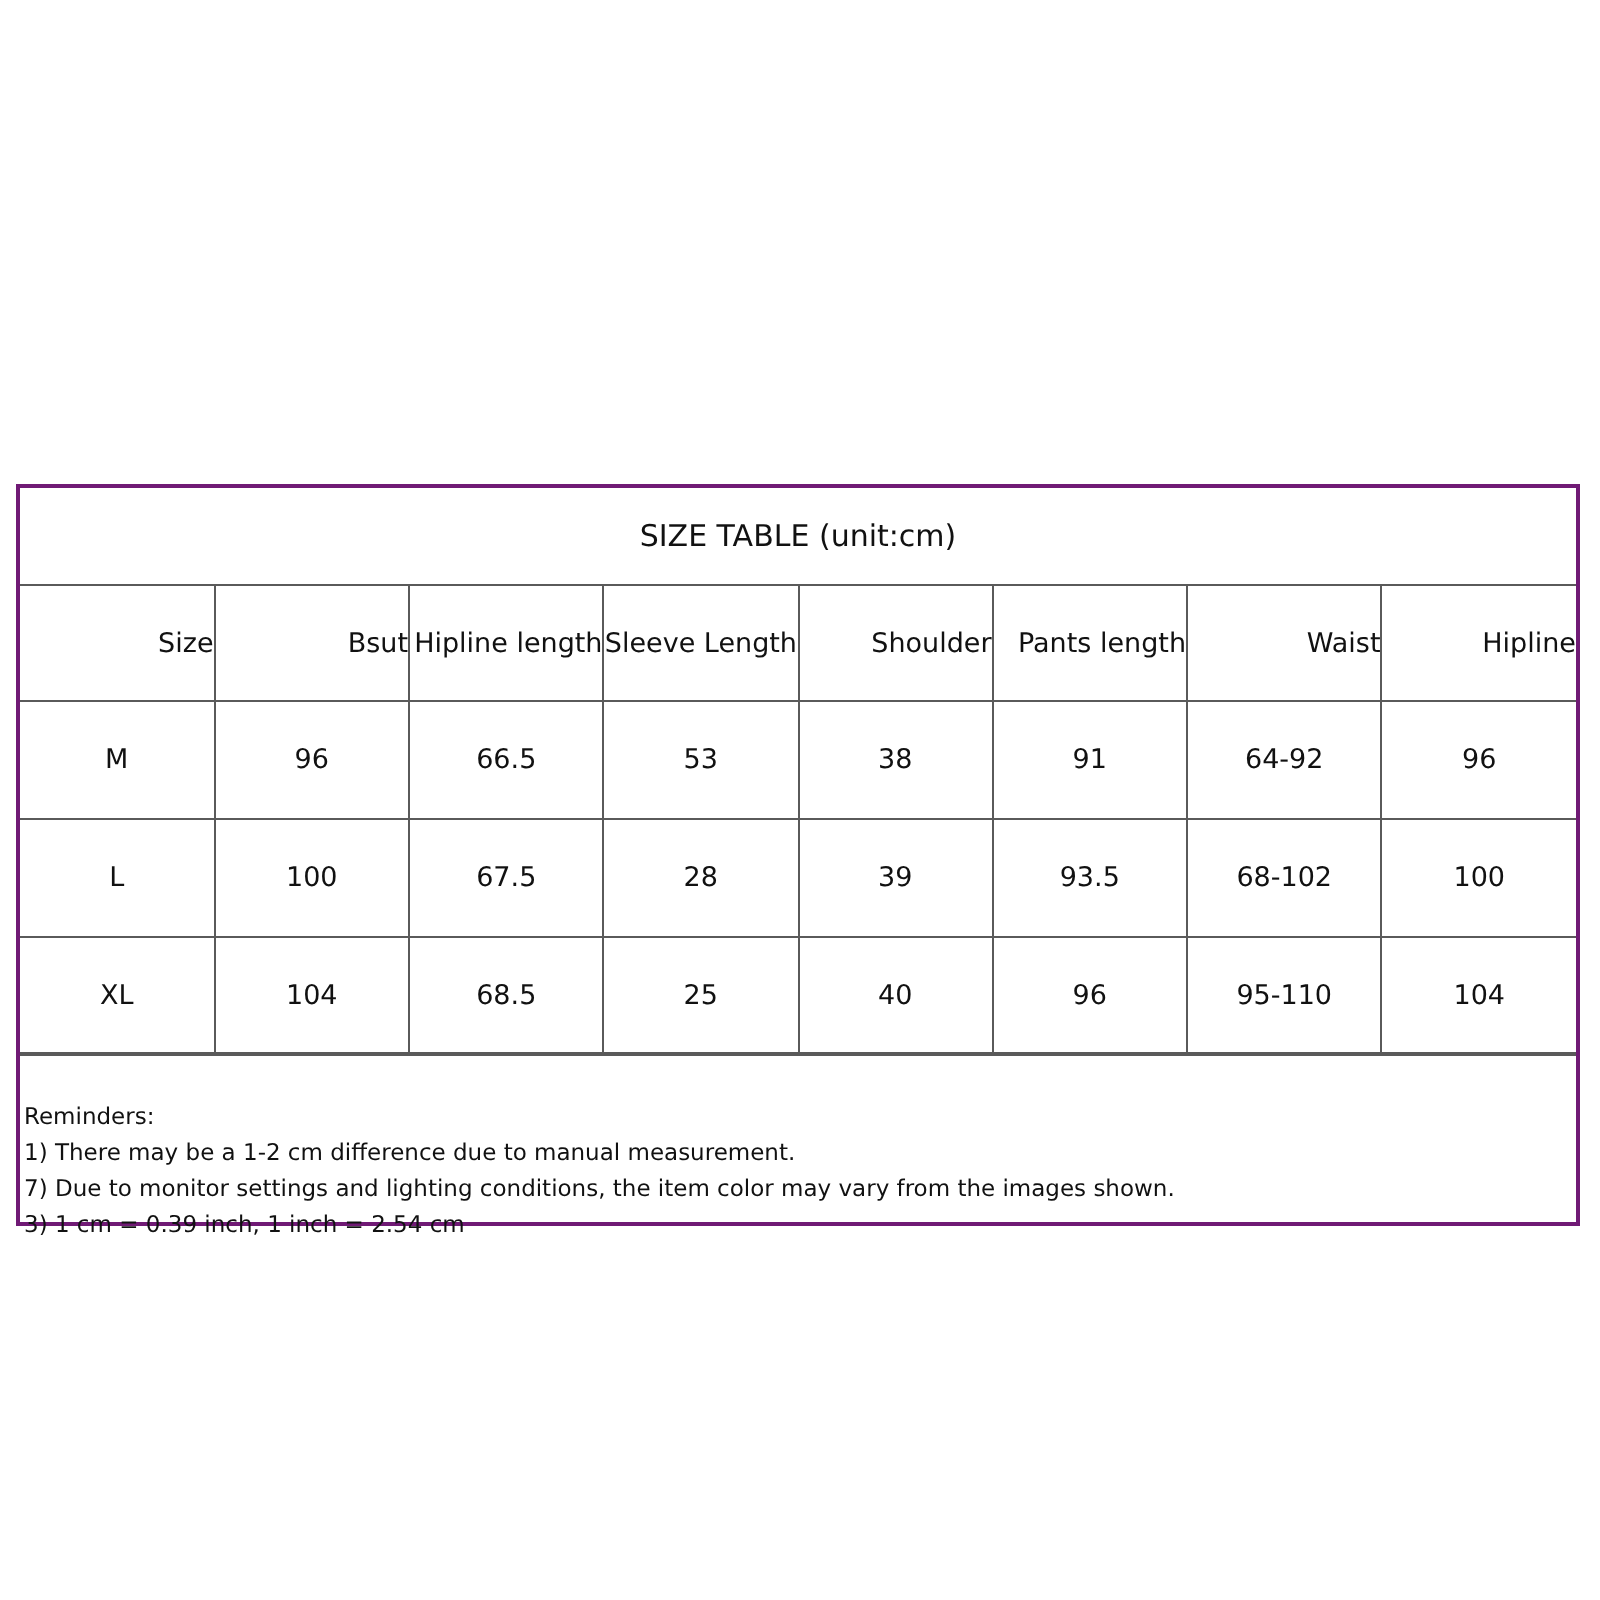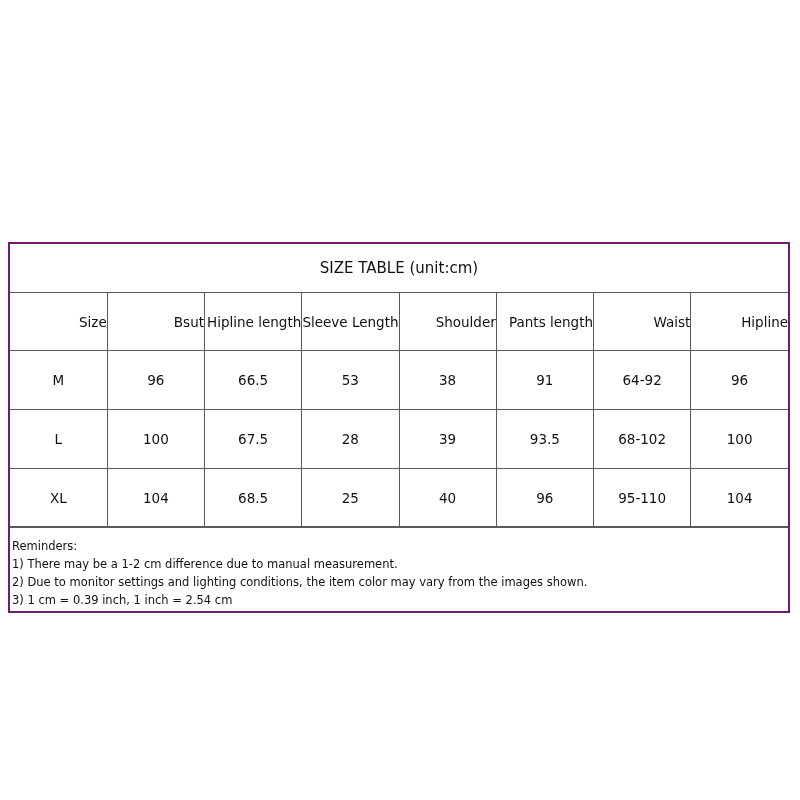--- a/index.html
+++ b/index.html
@@ -9,21 +9,21 @@
            border: 2px solid #701a75; box-sizing: border-box; margin-top: 27px; }
   table { border-collapse: collapse; width: 100%; table-layout: fixed; }
   td { border: 1.5px solid #5a5a5a; text-align: center; vertical-align: middle;
        font-size: 13.5px; padding: 0; white-space: nowrap; overflow: hidden; }
   tr.title td { height: 48px; font-size: 15px; border-top: none; }
   tr.head td { height: 57px; text-align: right; }
   tr.data td { height: 58px; }
   td:first-child { border-left: none; }
   td:last-child { border-right: none; }
   .notes { position: absolute; left: 0; top: 282px; width: 100%; border-top: 1.5px solid #5a5a5a;
-           padding: 10px 2px 0 2px; box-sizing: border-box; font-size: 11.5px; line-height: 18px; }
+           padding: 22px 2px 0 2px; box-sizing: border-box; font-size: 11.5px; line-height: 18px; }
   .notes div { white-space: nowrap; }
 </style>
 </head>
 <body>
 
 <div class="sheet">
   <table>
     <tbody>
         <tr class="title">
       <td colspan="8">SIZE TABLE (unit:cm)</td>
@@ -67,16 +67,16 @@
       <td>96</td>
       <td>95-110</td>
       <td>104</td>
     </tr>
   </tbody>
     </table>
 
   <div class="notes">
     <div>Reminders:</div>
     <div>1) There may be a 1-2 cm difference due to manual measurement.</div>
-    <div>2) Due to monitor settings and lighting conditions, the item color may vary from the images shown.</div>
+    <div>7) Due to monitor settings and lighting conditions, the item color may vary from the images shown.</div>
     <div>3) 1 cm = 0.39 inch, 1 inch = 2.54 cm</div>
   </div>
 </div>
 
 </body></html>

